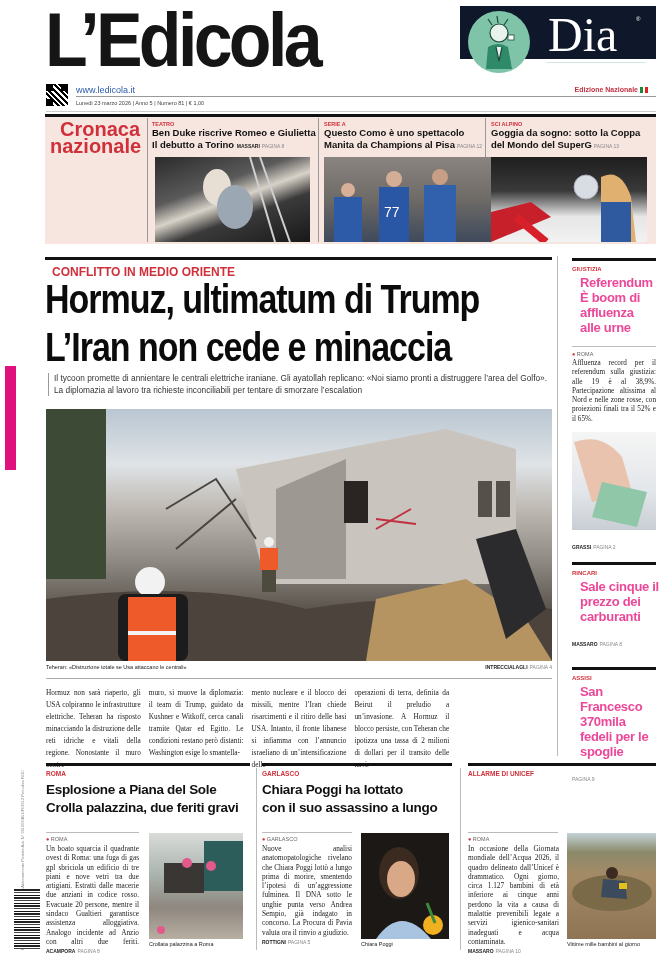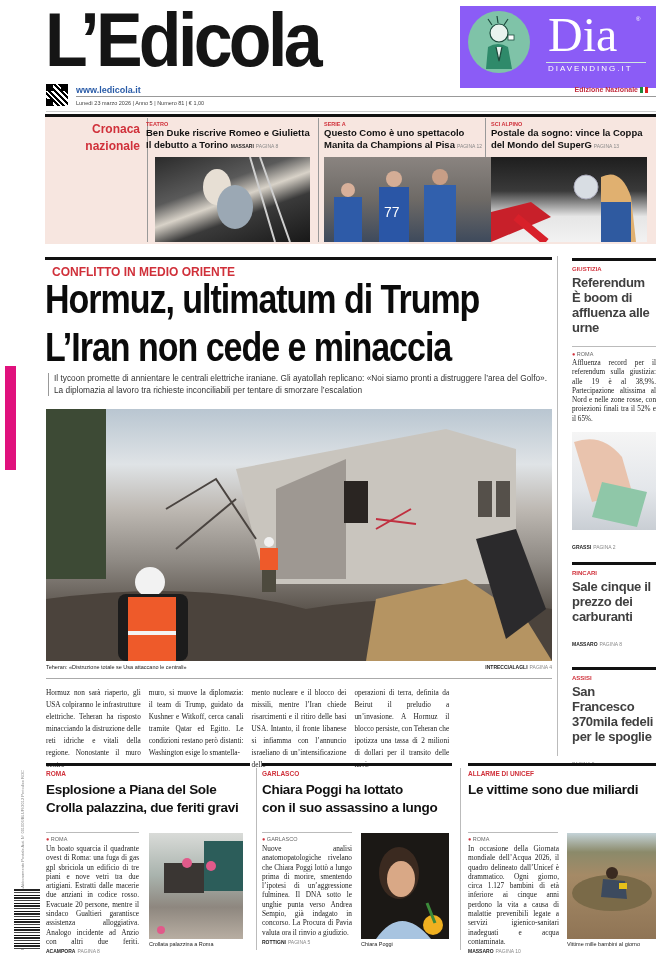--- a/index.html
+++ b/index.html
@@ -8,46 +8,46 @@
 
   .abs { position: absolute; }
   .serif { font-family: "Liberation Serif", "DejaVu Serif", serif; }
   .kicker { color: #d0303a; font-weight: bold; text-transform: uppercase; font-family: "Liberation Sans", sans-serif; }
   .rule-thick { background: #111; height: 3px; }
   .byline { font-size: 5px; font-weight: bold; color: #222; }
   .pagina { font-size: 5px; color: #888; font-weight: normal; margin-left: 2px; }
 
   
   #masthead-title { left: 45px; top: 2px; font-size: 76px; font-weight: bold; letter-spacing: -4px; line-height: 76px; color: #151515; transform: scaleX(0.92); transform-origin: left top; font-family: "Liberation Sans", sans-serif; }
-  #ad-box { left: 460px; top: 6px; width: 196px; width: 196px; height: 82px; background: #8b5cf6; }
+  #ad-box { left: 460px; top: 6px; width: 196px; width: 196px; height: 53px; background: #0f172a; }
   #ad-circle { left: 8px; top: 5px; width: 62px; height: 62px; border-radius: 50%; background: #7fc3a8; }
   #ad-brand { left: 88px; top: 2px; color: #fff; font-size: 48px; font-family: "Liberation Serif", serif; line-height: 54px; }
   #ad-reg { left: 176px; top: 10px; color: #fff; font-size: 6px; }
   #ad-line { left: 86px; top: 56px; width: 100px; height: 1px; background: #cfe7e0; }
   #ad-url { left: 88px; top: 58px; color: #fff; font-size: 8px; letter-spacing: 2px; }
 
   #qr { left: 46px; top: 84px; width: 22px; height: 22px;
     background:
       linear-gradient(#000,#000) 0 0/7px 7px no-repeat,
       linear-gradient(#000,#000) 15px 0/7px 7px no-repeat,
       linear-gradient(#000,#000) 0 15px/7px 7px no-repeat,
       repeating-linear-gradient(45deg,#000 0 2px,#fff 2px 4px);
   }
-  #site-url { left: 76px; top: 85px; font-size: 9px; font-weight: bold; color: #2a5ca8; }
+  #site-url { left: 76px; top: 85px; font-size: 9px; font-weight: normal; color: #2a5ca8; }
   #edition { right: 13px; top: 86px; font-size: 7px; font-weight: bold; color: #c23040; }
   #flag { display:inline-block; width: 8px; height: 6px; margin-left: 2px; vertical-align: middle;
     background: linear-gradient(90deg,#1a8a3a 0 33%,#fff 33% 66%,#d22 66%); }
   #mast-rule1 { left: 76px; top: 96px; width: 580px; height: 1px; background: #999; }
   #issue-line { left: 76px; top: 100px; font-size: 5.5px; color: #444; }
   #mast-rule2 { left: 46px; top: 111px; width: 610px; height: 1px; background: #ccc; }
 
   
   #strip { left: 45px; top: 114px; width: 611px; height: 130px; background: #f7e6e0; }
   #strip-rule { left: 45px; top: 114px; width: 611px; height: 3px; background: #111; }
-  #cronaca { left: 50px; top: 121px; width: 90px; text-align: right; color: #d0303a; font-weight: bold; font-size: 12px; line-height: 17px; }
+  #cronaca { left: 50px; top: 121px; width: 90px; text-align: right; color: #d0303a; font-weight: bold; font-size: 20px; line-height: 17px; }
   .strip-sep { top: 118px; width: 1px; height: 124px; background: #999; }
   .strip-item { top: 121px; }
   .strip-item .kicker { font-size: 5.5px; }
   .strip-item .hl { font-size: 9.5px; font-weight: bold; line-height: 12px; color: #111; white-space: nowrap; }
   .photo { position: absolute; overflow: hidden; }
 
   
   #main-rule { left: 45px; top: 257px; width: 507px; height: 3px; background: #111; }
   #main-kicker { left: 52px; top: 265px; font-size: 12px; }
   #main-h1 { left: 45px; top: 275px; font-size: 40px; font-weight: bold; line-height: 48px; letter-spacing: -1.2px; color: #0b0b0b; white-space: nowrap; transform: scaleX(0.85); transform-origin: left top; }
@@ -59,21 +59,21 @@
 
   #body-cols { left: 46px; top: 687px; width: 506px; display: grid; grid-template-columns: repeat(5, 1fr); column-gap: 8px; }
   .col { font-size: 7.3px; line-height: 12px; color: #222; text-align: justify; font-family: "Liberation Serif", serif; }
   .dateline { font-size: 5.5px; color: #666; font-family: "Liberation Sans", sans-serif; display: block; margin: 3px 0 2px; border-top: 1px solid #aaa; padding-top: 4px; }
   .pin { color: #d0303a; }
 
   
   #rc-sep { left: 557px; top: 256px; width: 1px; height: 500px; background: #bbb; }
   .rc { left: 572px; width: 84px; }
   .rc .kicker { font-size: 6px; }
-  .rc .hl { font-size: 13px; font-weight: bold; line-height: 15px; letter-spacing: -0.3px; color: #404040; }
+  .rc .hl { font-size: 13px; font-weight: bold; line-height: 15px; letter-spacing: -0.3px; color: #ec4899; margin-left: 8px; }
 
   
   .bot-rule { top: 763px; height: 3px; background: #111; }
   .bot-kicker { top: 770px; font-size: 6.5px; }
   .bot-hl { top: 781px; font-size: 13.5px; font-weight: bold; line-height: 18px; letter-spacing: -0.3px; color: #111; white-space: nowrap; }
   .bot-text { top: 831px; width: 88px; font-size: 7.3px; line-height: 9.3px; color: #222; font-family: "Liberation Serif", serif; text-align: justify; }
   .bot-photo-cap { font-size: 5.5px; color: #222; }
   .vsep { width: 1px; background: #bbb; }
 
   
@@ -114,21 +114,21 @@
 <div class="abs" id="mast-rule2"></div>
 
 <div class="abs" id="strip"></div>
 <div class="abs" id="strip-rule"></div>
 <div class="abs" id="cronaca">Cronaca nazionale</div>
 
 <div class="abs strip-sep" style="left:147px"></div>
 <div class="abs strip-sep" style="left:318px"></div>
 <div class="abs strip-sep" style="left:485px"></div>
 
-<div class="abs strip-item" style="left:146px">
+<div class="abs strip-item" style="left:152px">
   <div class="kicker">TEATRO</div>
   <div class="hl">Ben Duke riscrive Romeo e Giulietta</div>
   <div class="hl">
     <span>Il debutto a Torino</span>
     <span class="byline">MASSARI</span><span class="pagina">PAGINA 8</span>
   </div>
 </div>
 <div class="photo" style="left:155px;top:157px;width:155px;height:85px;background:linear-gradient(160deg,#2b2b2b 0%,#5a5a5a 35%,#d8d2c8 50%,#3a3a3a 65%,#181818 100%);">
   <svg width="155" height="85">
       <ellipse cx="62" cy="30" rx="14" ry="18" fill="#e7dfd4"></ellipse>
@@ -151,21 +151,21 @@
       <rect x="100" y="28" width="32" height="57" fill="#3160ad"></rect>
       <circle cx="24" cy="33" r="7" fill="#d8b09a"></circle>
       <circle cx="70" cy="22" r="8" fill="#d4ad96"></circle>
       <circle cx="116" cy="20" r="8" fill="#c89e86"></circle>
       <text x="60" y="60" font-size="14" fill="#fff" font-family="Liberation Sans">77</text>
     </svg>
 </div>
 
 <div class="abs strip-item" style="left:491px">
   <div class="kicker">SCI ALPINO</div>
-  <div class="hl">Postale da sogno: vince la Coppa</div>
+  <div class="hl">Goggia da sogno: sotto la Coppa</div>
   <div class="hl">
     <span>del Mondo del SuperG</span><span class="pagina">PAGINA 13</span>
   </div>
 </div>
 <div class="photo" style="left:491px;top:157px;width:156px;height:85px;background:linear-gradient(180deg,#1e1e1e 0%,#3a3a3a 40%,#e6e6e6 70%,#f2f2f2 100%);">
   <svg width="156" height="85">
       <path d="M0 55 L40 45 L60 60 L0 85 Z" fill="#c8202a"></path>
       <path d="M25 60 L55 85" stroke="#d8202a" stroke-width="8"></path>
       <circle cx="95" cy="30" r="12" fill="#d8dde3" stroke="#aab" stroke-width="1"></circle>
       <path d="M110 20 Q130 10 140 40 L145 85 L110 85 Z" fill="#e0b070"></path>
@@ -298,21 +298,20 @@
       <ellipse cx="40" cy="46" rx="14" ry="18" fill="#d9a886"></ellipse>
       <path d="M15 106 Q40 70 70 106 Z" fill="#a8c4e0"></path>
       <circle cx="72" cy="92" r="10" fill="#f0b020"></circle>
       <path d="M66 70 L74 90" stroke="#3c8a3a" stroke-width="3"></path>
     </svg>
 </div>
 <div class="abs bot-photo-cap" style="left:361px;top:941px">Chiara Poggi</div>
 
 <div class="abs kicker bot-kicker" style="left:468px">ALLARME DI UNICEF</div>
 <div class="abs bot-hl" style="left:468px">
-  <div>Le vittime sono due miliardi</div>
 </div>
 <div class="abs" style="left:468px;top:832px;width:90px;height:1px;background:#bbb"></div>
 <div class="abs" style="left:468px;top:836px;font-size:5.5px;color:#666"><span class="pin">●</span> <span>ROMA</span></div>
 <div class="abs bot-text" style="left:468px;top:844px;width:91px">
   <span>In occasione della Giornata mondiale dell’Acqua 2026, il quadro delineato dall’Unicef è drammatico. Ogni giorno, circa 1.127 bambini di età inferiore ai cinque anni perdono la vita a causa di malattie prevenibili legate a servizi igienico-sanitari inadeguati e acqua contaminata.</span><br>
   <span class="byline" style="font-family:'Liberation Sans',sans-serif">MASSARO</span><span class="pagina" style="font-family:'Liberation Sans',sans-serif">PAGINA 10</span>
 </div>
 <div class="photo" style="left:567px;top:833px;width:89px;height:106px;background:linear-gradient(180deg,#c4d3d8 0%,#8b8a6a 18%,#a58a66 40%,#8f7455 100%);">
   <svg width="89" height="106">
       <ellipse cx="45" cy="60" rx="40" ry="18" fill="#7a6a48"></ellipse>

